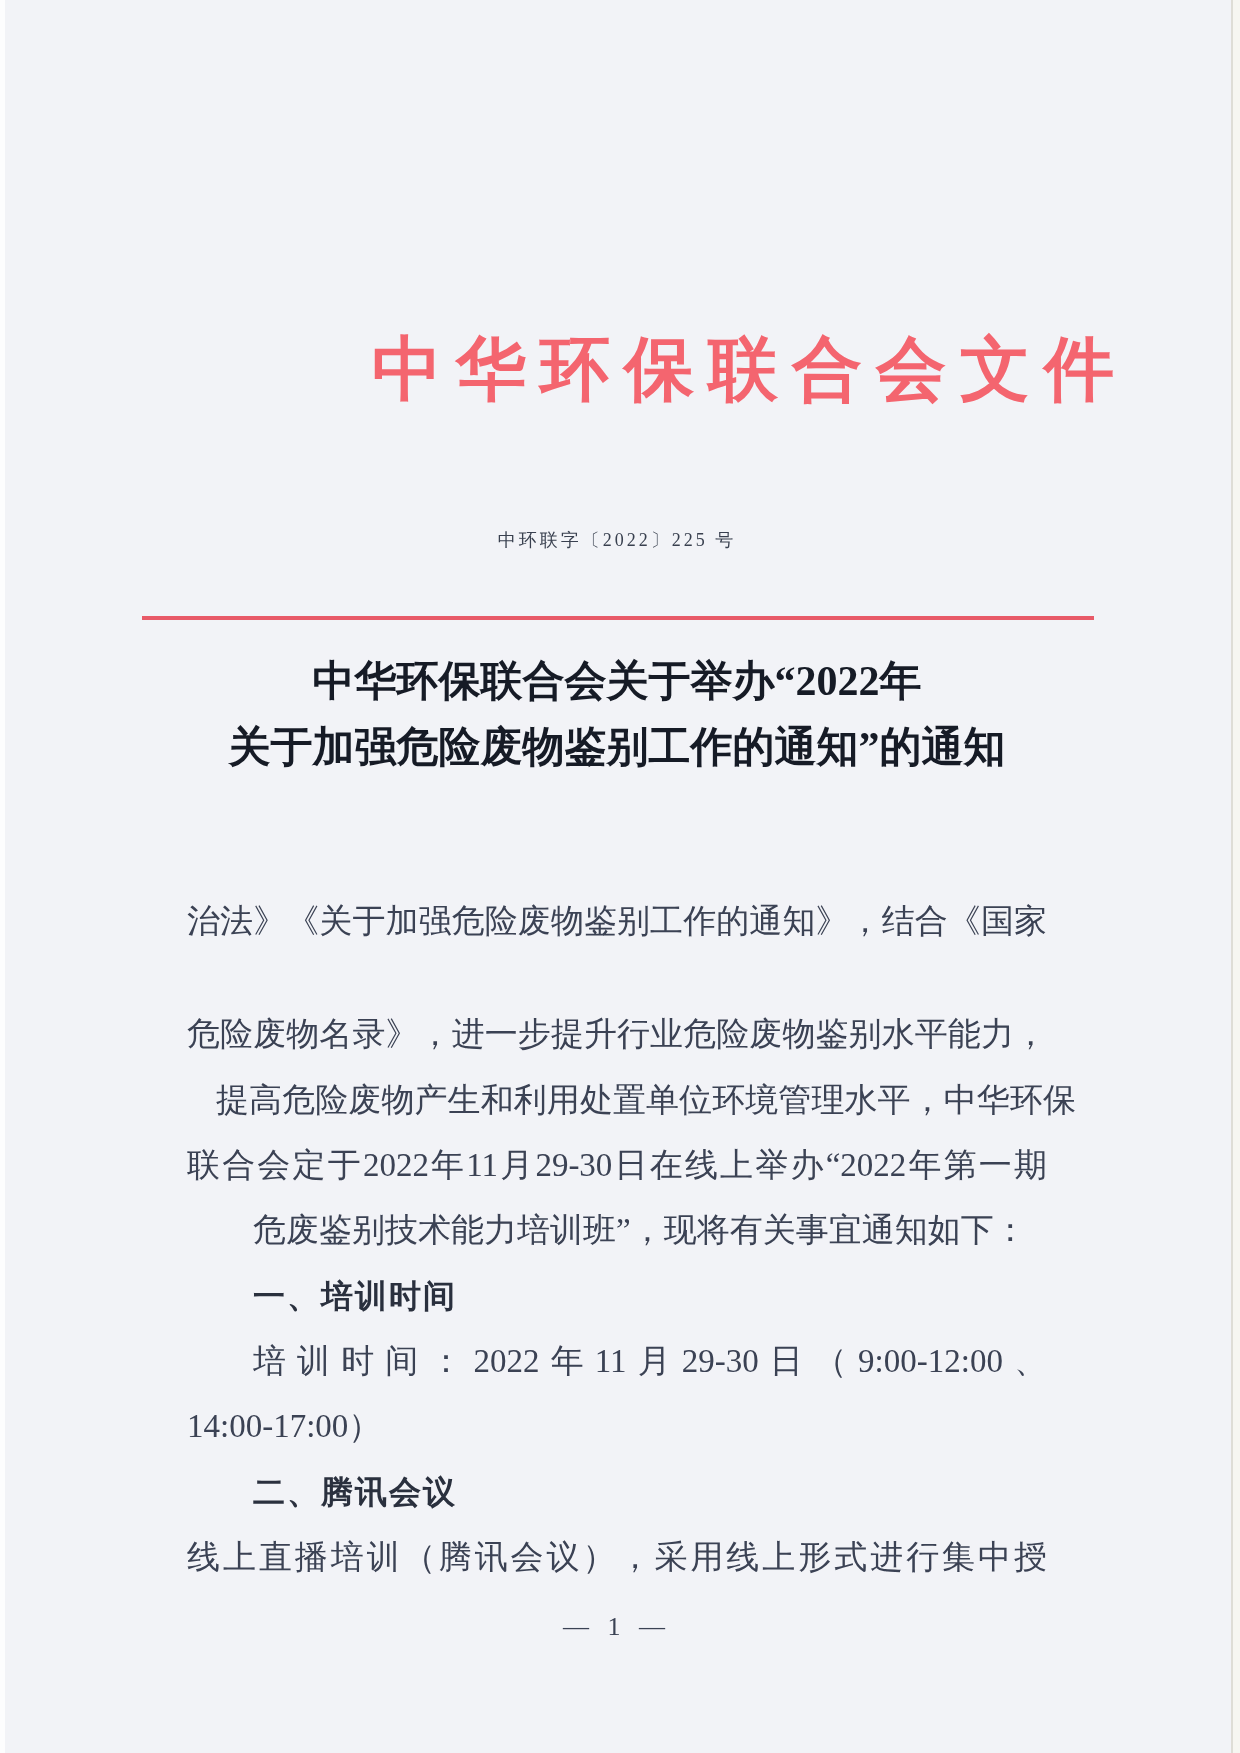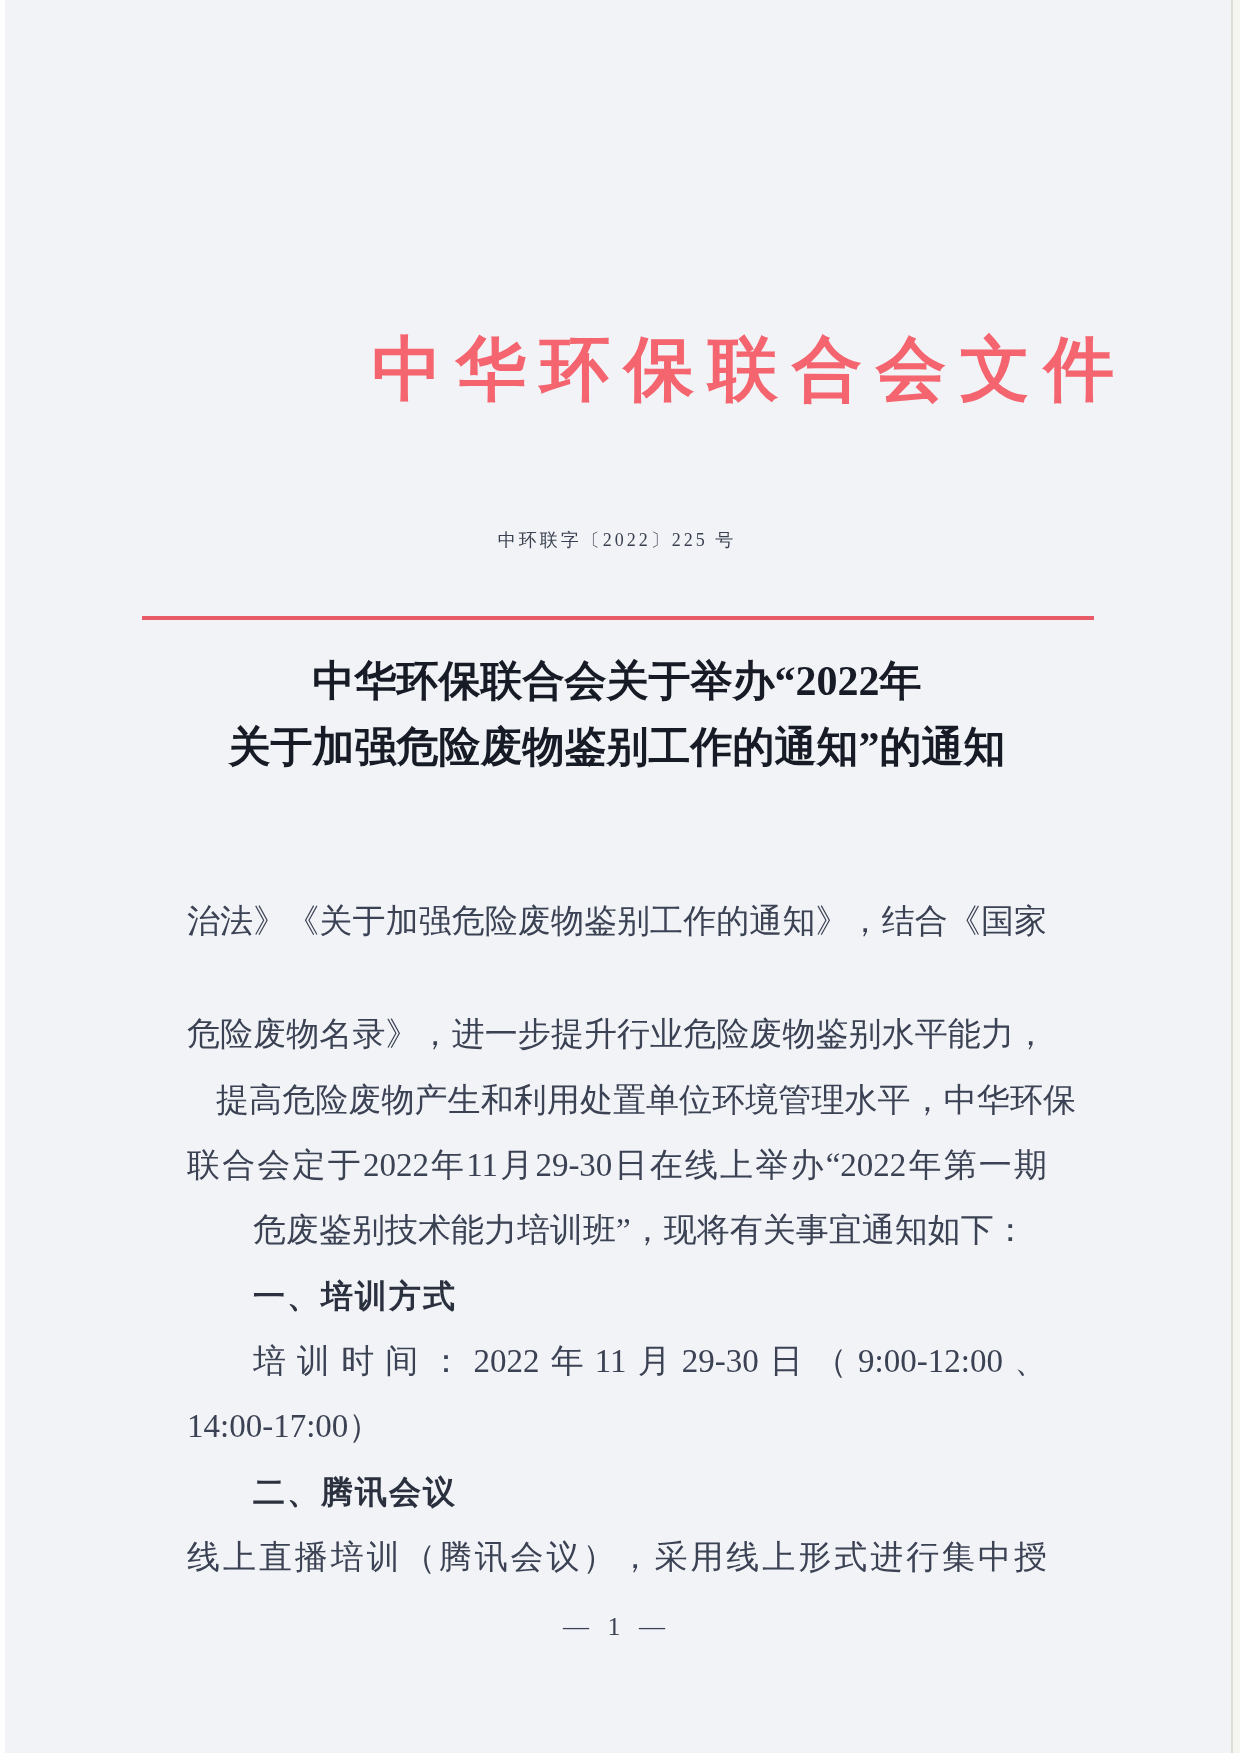--- a/index.html
+++ b/index.html
@@ -80,21 +80,21 @@
   <div class="notice-title nt1">中华环保联合会关于举办“2022年</div>
   <div class="notice-title nt2">关于加强危险废物鉴别工作的通知”的通知</div>
 
 
   <div class="bline just t-p1l1">治法》《关于加强危险废物鉴别工作的通知》，结合《国家</div>
   <div class="bline just t-p1l2">危险废物名录》，进一步提升行业危险废物鉴别水平能力，</div>
   <div class="bline just t-p1l3">提高危险废物产生和利用处置单位环境管理水平，中华环保</div>
   <div class="bline just t-p1l4">联合会定于2022年11月29-30日在线上举办“2022年第一期</div>
   <div class="bline ind t-p1l5">危废鉴别技术能力培训班”，现将有关事宜通知如下：</div>
 
-  <div class="bline head ind t-h1">一、培训方式</div>
+  <div class="bline head ind t-h1">一、培训时间</div>
 
   <div class="bline just ind t-s1l0">培训时间：2022年11月29-30日（9:00-12:00、</div>
   <div class="bline t-s1l1">14:00-17:00）</div>
 
   <div class="bline head ind t-h2">二、腾讯会议</div>
 
   <div class="bline just t-s2l0">线上直播培训（腾讯会议），采用线上形式进行集中授</div>
 
   <div class="page-num">— 1 —</div>
 </div>

